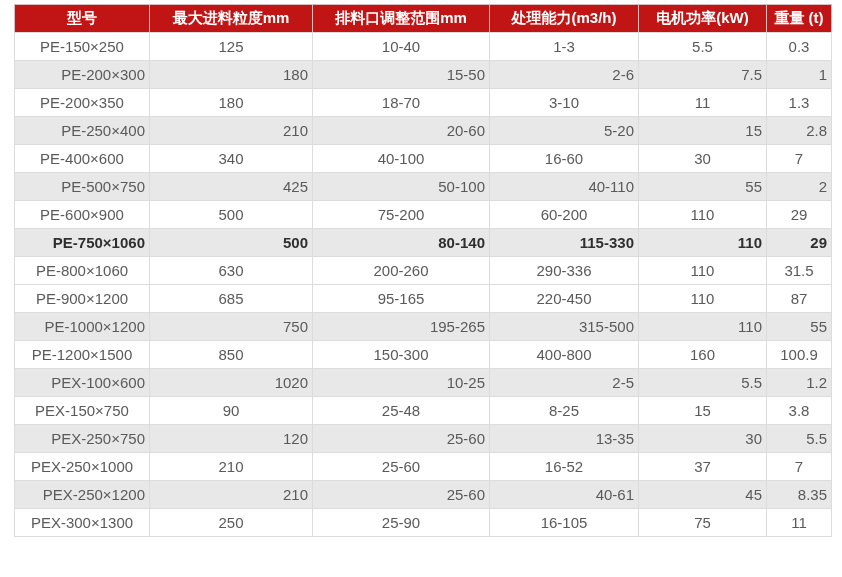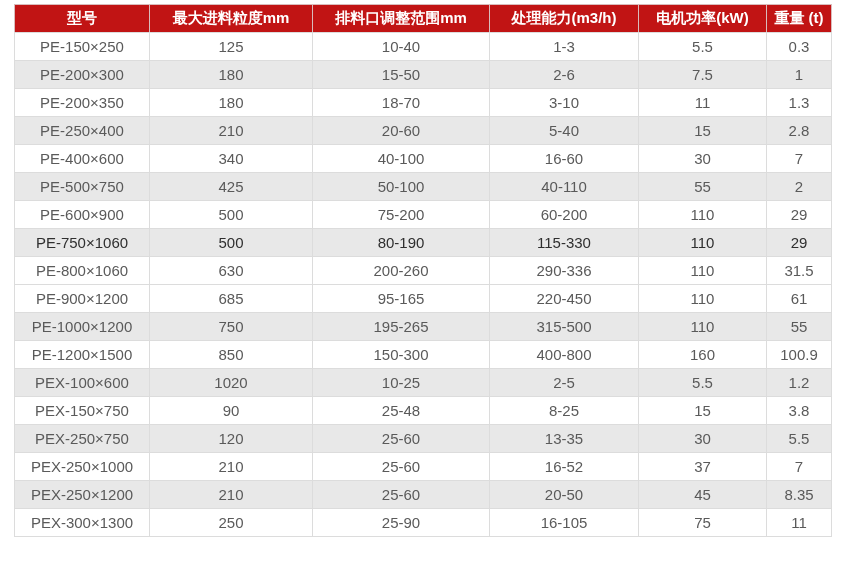--- a/index.html
+++ b/index.html
@@ -48,23 +48,24 @@
     font-size: 15px;
     border-color: #d9bcbc;
     border-bottom-color: #dcdcdc;
   }
   table.spec-table tbody td {
     color: #5a5a5a;
     background: #ffffff;
   }
   table.spec-table tbody tr.stripe td {
     background: #e8e8e8;
+    text-align: right;
   }
   table.spec-table tbody tr.highlight td {
-    font-weight: normal;
+    font-weight: bold;
     color: #2f2f2f;
   }
 </style>
 </head>
 <body>
 
 <div class="page">
   <table class="spec-table">
     <colgroup>
       <col class="c0">
@@ -106,21 +107,21 @@
           <td>180</td>
           <td>18-70</td>
           <td>3-10</td>
           <td>11</td>
           <td>1.3</td>
         </tr>
         <tr class="stripe">
           <td>PE-250×400</td>
           <td>210</td>
           <td>20-60</td>
-          <td>5-40</td>
+          <td>5-20</td>
           <td>15</td>
           <td>2.8</td>
         </tr>
         <tr>
           <td>PE-400×600</td>
           <td>340</td>
           <td>40-100</td>
           <td>16-60</td>
           <td>30</td>
           <td>7</td>
@@ -137,40 +138,40 @@
           <td>PE-600×900</td>
           <td>500</td>
           <td>75-200</td>
           <td>60-200</td>
           <td>110</td>
           <td>29</td>
         </tr>
         <tr class="stripe highlight">
           <td>PE-750×1060</td>
           <td>500</td>
-          <td>80-190</td>
+          <td>80-140</td>
           <td>115-330</td>
           <td>110</td>
           <td>29</td>
         </tr>
         <tr>
           <td>PE-800×1060</td>
           <td>630</td>
           <td>200-260</td>
           <td>290-336</td>
           <td>110</td>
           <td>31.5</td>
         </tr>
         <tr>
           <td>PE-900×1200</td>
           <td>685</td>
           <td>95-165</td>
           <td>220-450</td>
           <td>110</td>
-          <td>61</td>
+          <td>87</td>
         </tr>
         <tr class="stripe">
           <td>PE-1000×1200</td>
           <td>750</td>
           <td>195-265</td>
           <td>315-500</td>
           <td>110</td>
           <td>55</td>
         </tr>
         <tr>
@@ -210,21 +211,21 @@
           <td>210</td>
           <td>25-60</td>
           <td>16-52</td>
           <td>37</td>
           <td>7</td>
         </tr>
         <tr class="stripe">
           <td>PEX-250×1200</td>
           <td>210</td>
           <td>25-60</td>
-          <td>20-50</td>
+          <td>40-61</td>
           <td>45</td>
           <td>8.35</td>
         </tr>
         <tr>
           <td>PEX-300×1300</td>
           <td>250</td>
           <td>25-90</td>
           <td>16-105</td>
           <td>75</td>
           <td>11</td>

